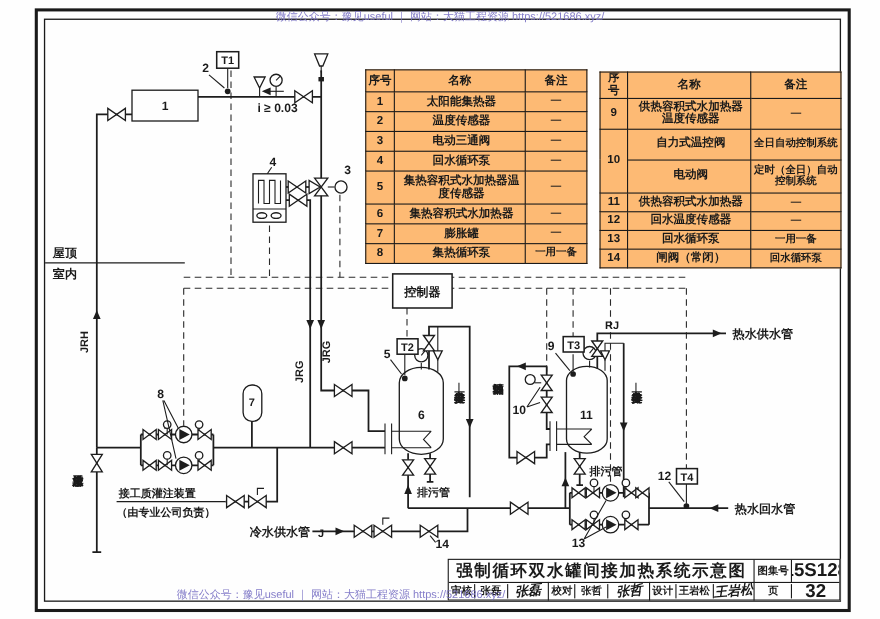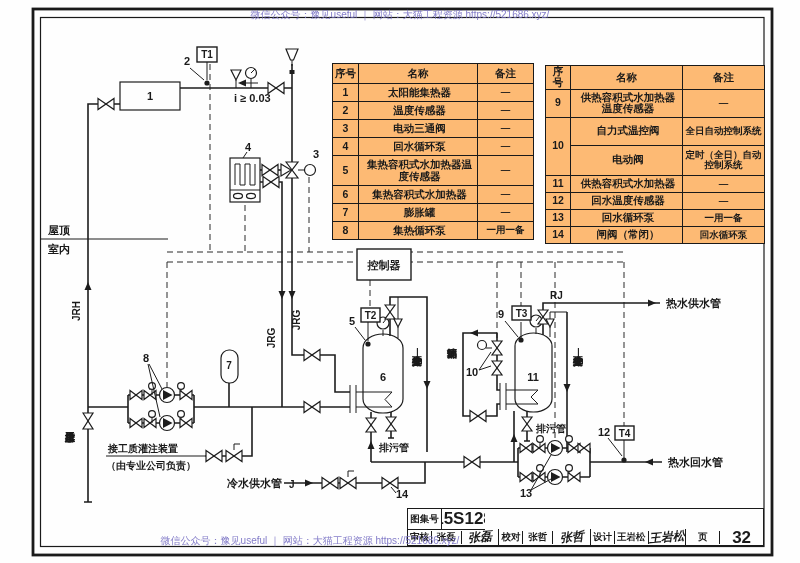--- a/index.html
+++ b/index.html
@@ -453,20 +453,21 @@
     <tr style="height:17px">
           <td>14</td>
           <td class="name">闸阀（常闭）</td>
           <td class="rem">回水循环泵</td>
         </tr>
   </tbody>
     </table>
 
   <div class="tblock">
     <div class="row r1">
+      <div class="tb-cell dwg-title">强制循环双水罐间接加热系统示意图</div>
       <div class="tb-cell lab">图集号</div>
       <div class="tb-cell val">15S128</div>
     </div>
     <div class="row r2">
       <div class="tb-cell st" style="width:24px">审核</div>
       <div class="tb-cell st" style="width:30px">张磊</div>
       <div class="tb-cell" style="width:38px">
           <span class="sig">张磊</span>
         </div>
       <div class="tb-cell st" style="width:24px">校对</div>

